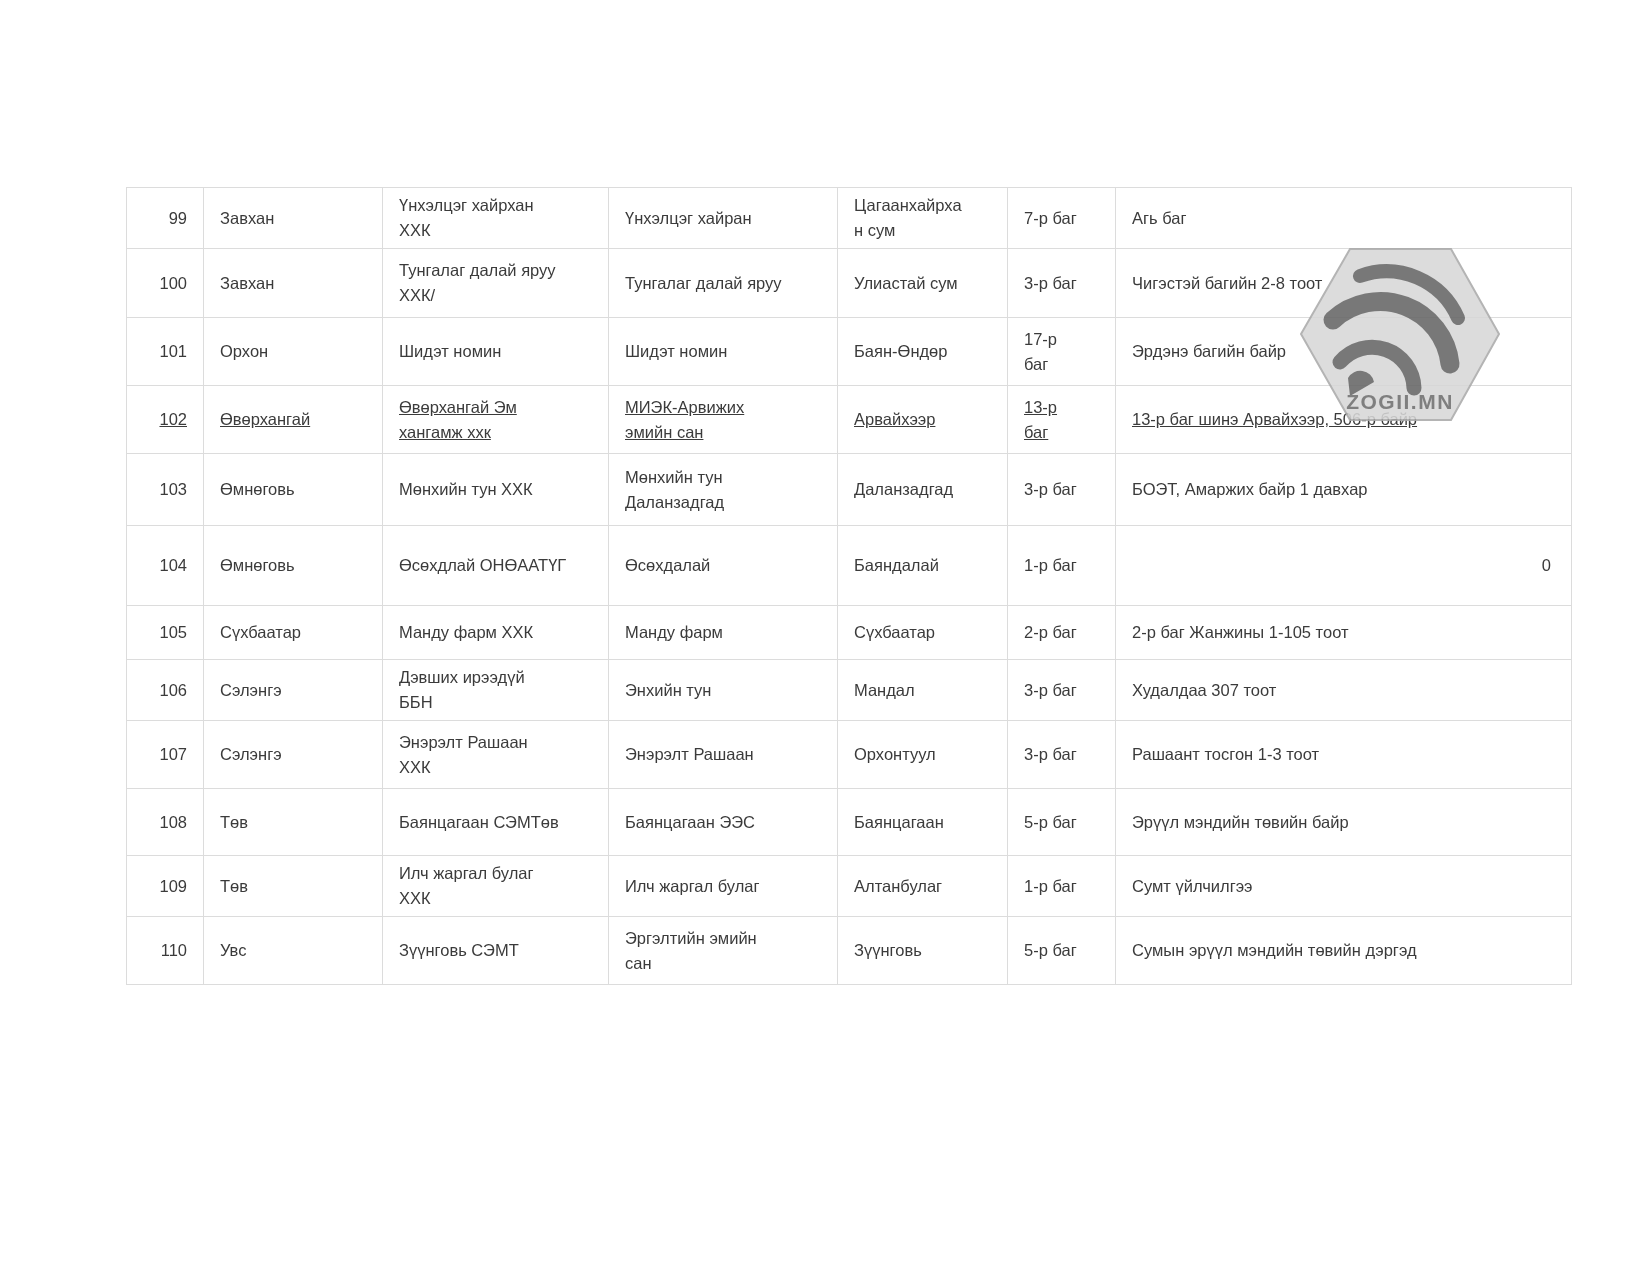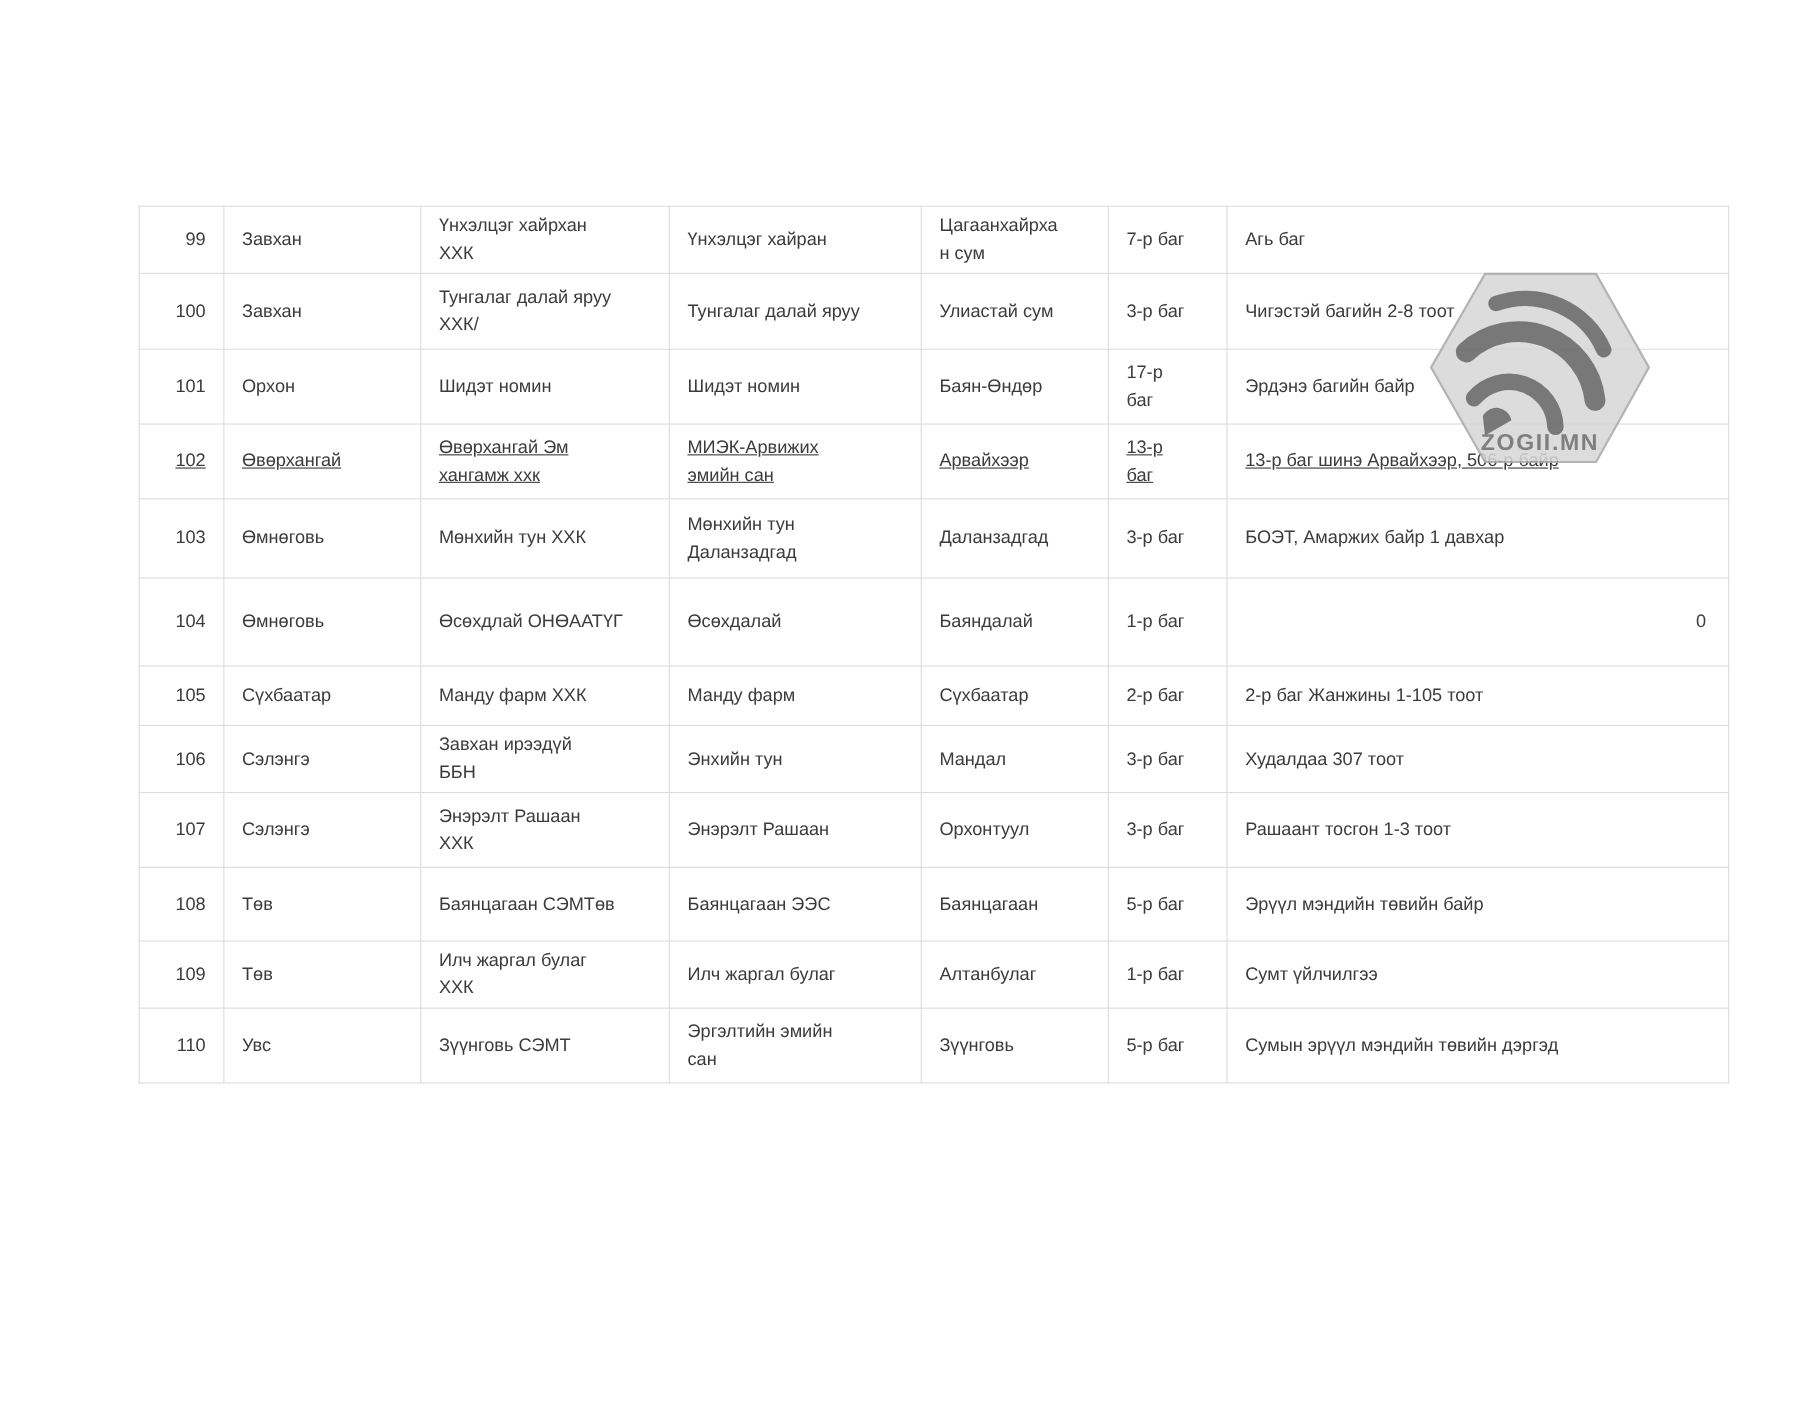--- a/index.html
+++ b/index.html
@@ -153,21 +153,21 @@
         <td class="cell-aimag">Сүхбаатар</td>
         <td class="cell-company">Манду фарм ХХК</td>
         <td class="cell-pharmacy">Манду фарм</td>
         <td class="cell-sum">Сүхбаатар</td>
         <td class="cell-bag">2-р баг</td>
         <td class="cell-address"><div class="addr-wrap"><span>2-р баг Жанжины 1-105 тоот</span><span class="num-val"></span></div></td>
       </tr>
       <tr>
         <td class="cell-num">106</td>
         <td class="cell-aimag">Сэлэнгэ</td>
-        <td class="cell-company">Завхан ирээдүй
+        <td class="cell-company">Дэвших ирээдүй
 ББН</td>
         <td class="cell-pharmacy">Энхийн тун</td>
         <td class="cell-sum">Мандал</td>
         <td class="cell-bag">3-р баг</td>
         <td class="cell-address"><div class="addr-wrap"><span>Худалдаа 307 тоот</span><span class="num-val"></span></div></td>
       </tr>
       <tr>
         <td class="cell-num">107</td>
         <td class="cell-aimag">Сэлэнгэ</td>
         <td class="cell-company">Энэрэлт Рашаан

